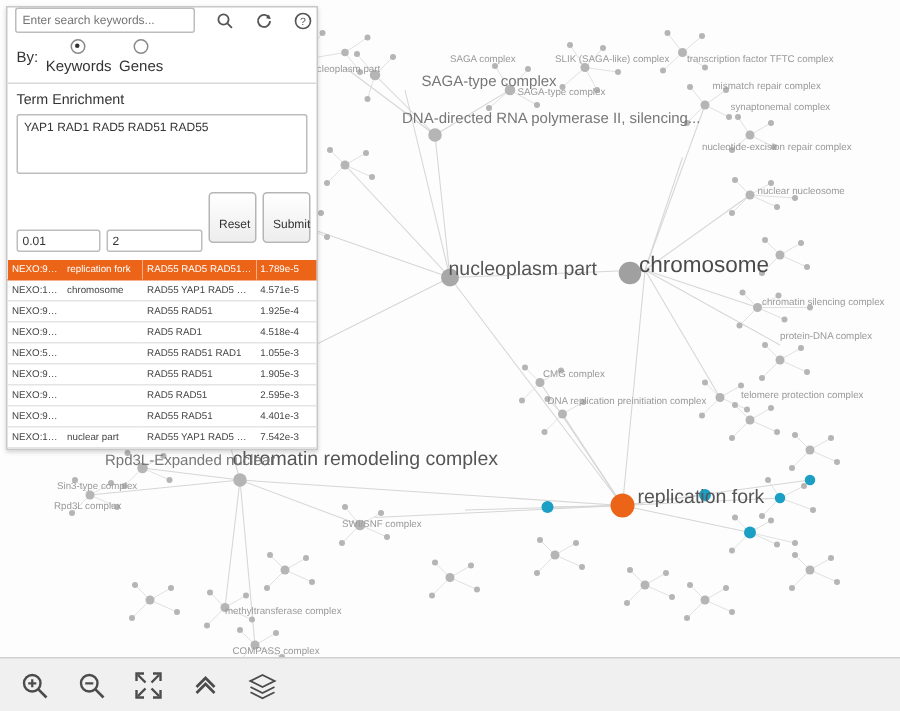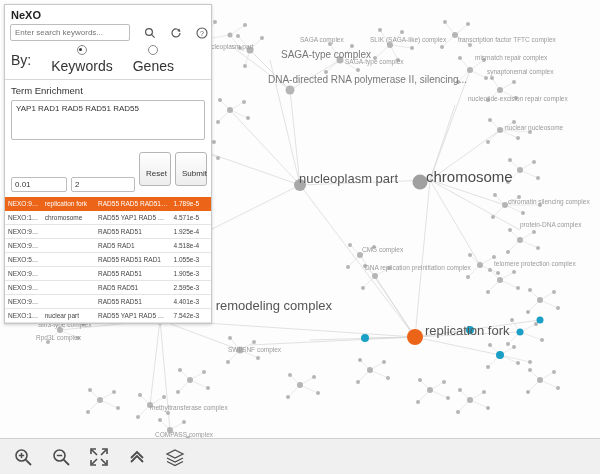--- a/index.html
+++ b/index.html
@@ -77,23 +77,23 @@
     display: flex; align-items: center; justify-content: center;
     color: #666;
     background: transparent;
     border: none;
     padding: 0;
     cursor: pointer;
   }
   .radio-row {
     display: flex;
     align-items: center;
-    gap: 20px;
+    gap: 5px;
     padding: 0 6px 5px 6px;
-    font-size: 14px;
+    font-size: 10px;
     color: #333;
     text-align: center;
   }
   .radio-opt { display: flex; align-items: center; gap: 3px; flex-direction: column; }
   .radio {
     width: 8px; height: 8px;
     border: 1px solid #888;
     border-radius: 50%;
     background: #fff;
     position: relative;
@@ -502,21 +502,20 @@
     <div class="node-label label-sm" style="left:365px; top:264px;">DNA replication preinitiation complex</div>
     <div class="node-label label-sm" style="left:494px; top:260px;">telomere protection complex</div>
     <div class="node-label label-sm" style="left:228px; top:346px;">SWI/SNF complex</div>
     <div class="node-label label-sm" style="left:150px; top:404px;">methyltransferase complex</div>
     <div class="node-label label-sm" style="left:155px; top:431px;">COMPASS complex</div>
     <div class="node-label label-sm" style="left:204px; top:43px;">nucleoplasm part</div>
   </div>
 
   <div id="panel">
 
-    <div id="panel-title">NeXO</div>
 
     <div class="search-row">
       <input class="search-input" type="text" placeholder="Enter search keywords..." style="">
       <span class="icon-btn">
         <svg width="12" height="12" viewBox="0 0 12 12">
             <circle cx="5" cy="5" r="3.4" fill="none" stroke="#555" stroke-width="1.2"></circle>
             <line x1="7.6" y1="7.6" x2="10.6" y2="10.6" stroke="#555" stroke-width="1.2"></line>
           </svg>
       </span>
       <span class="icon-btn">

